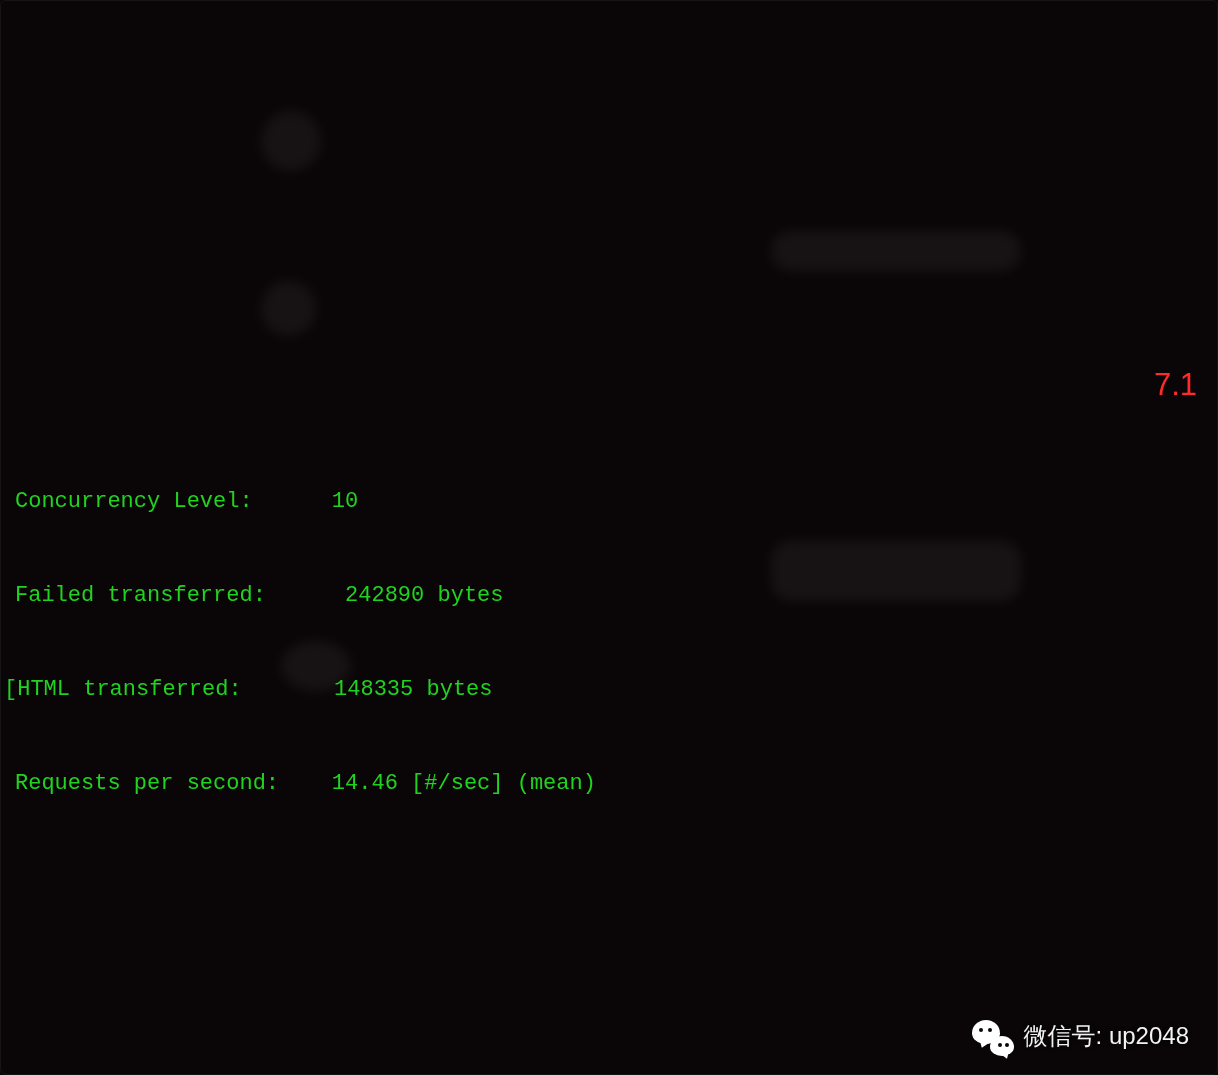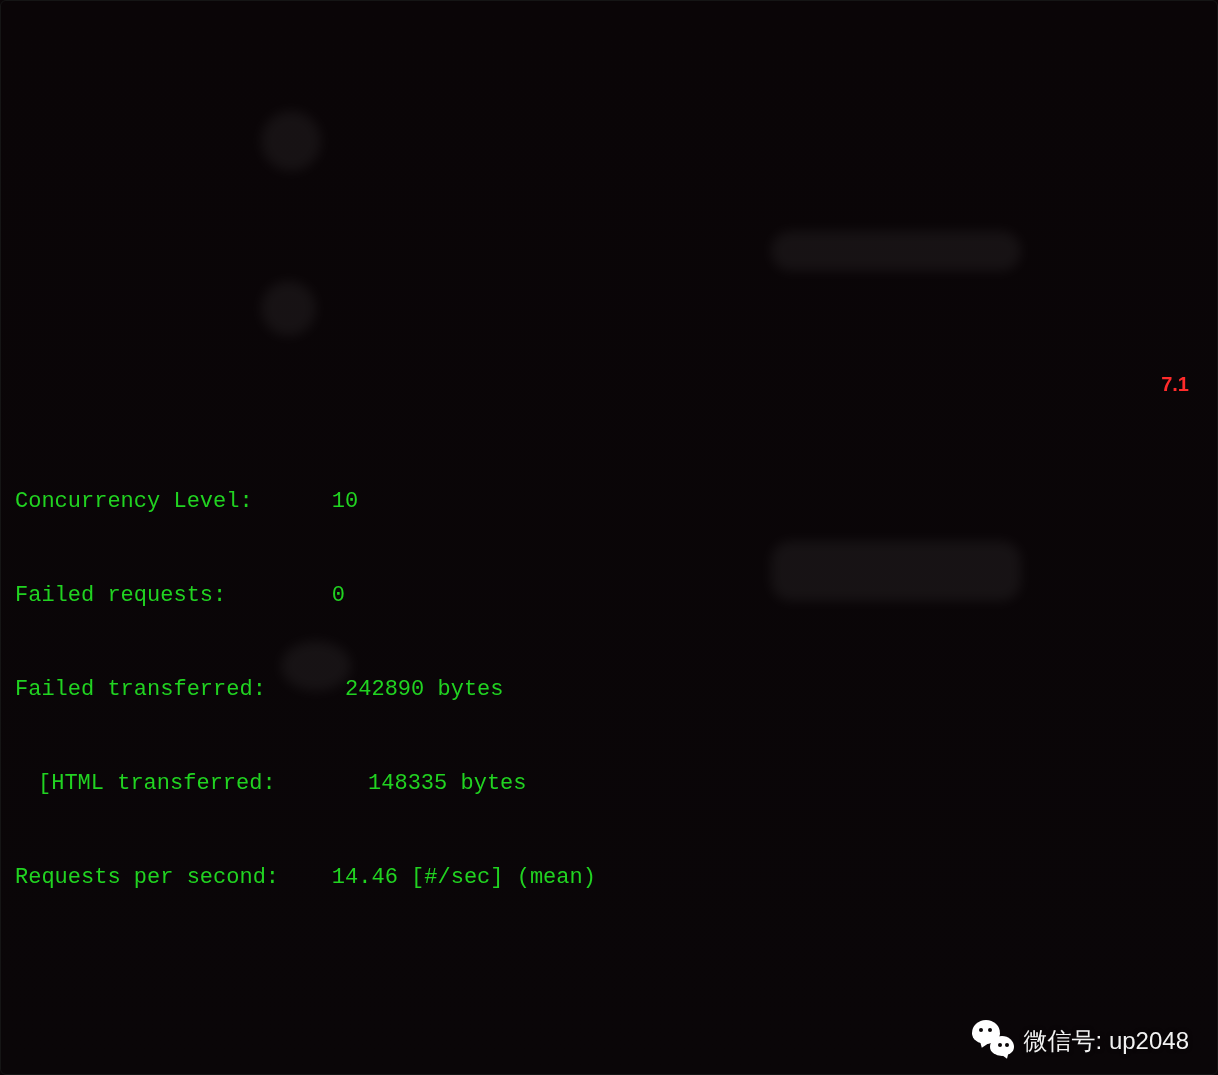--- a/index.html
+++ b/index.html
@@ -29,45 +29,44 @@
     position: relative;
     padding-top: 6px;
     padding-bottom: 8px;
   }
   .row {
     display: block;
     padding-left: 14px;
   }
   .row.bracket {
     padding-left: 3px;
-    margin-left: 34px;
   }
   .label {
     display: inline-block;
   }
   .value {
     display: inline-block;
   }
   .version-tag {
     position: absolute;
-    right: 28px;
+    right: 20px;
     color: #ff2b2b;
-    font-size: 20px;
-    font-weight: 700;
+    font-size: 31px;
+    font-weight: 400;
     font-family: "Helvetica Neue","Arial",sans-serif;
   }
   .watermark {
     position: absolute;
     right: 28px;
     bottom: 18px;
     color: #f2f2f2;
     font-family: "Helvetica Neue","Arial",sans-serif;
     font-size: 24px;
     display: flex;
-    align-items: flex-end;
+    align-items: flex-start;
     gap: 10px;
     text-shadow: 0 0 4px rgba(0,0,0,.8);
   }
   .wechat-icon {
     position: relative;
     width: 42px;
     height: 36px;
   }
   .wechat-icon .bubble-big {
     position: absolute;
@@ -138,21 +137,20 @@
   <div class="bg-blob" style="left:260px; top:280px;  width:55px; height:55px;"></div>
   <div class="bg-blob" style="left:280px; top:640px;  width:70px; height:50px;"></div>
   <div class="bg-blob" style="left:770px; top:230px;  width:250px; height:40px; border-radius:20px;"></div>
   <div class="bg-blob" style="left:770px; top:540px;  width:250px; height:60px; border-radius:20px;"></div>
 
   
   <div class="block">
     <span class="version-tag" style="top:14px;">7.1</span>
 
     <div class="row"><span class="label">Concurrency Level:      </span><span class="value">10</span></div>
-    <div class="row"><span class="label">Failed requests:        </span><span class="value">0</span></div>
     <div class="row"><span class="label">Failed transferred:      </span><span class="value">242890 bytes</span></div>
     <div class="row bracket"><span class="label">[HTML transferred:       </span><span class="value">148335 bytes</span></div>
     <div class="row"><span class="label">Requests per second:    </span><span class="value">14.46 [#/sec] (mean)</span></div>
     
     
     
   </div>
 
   
   

